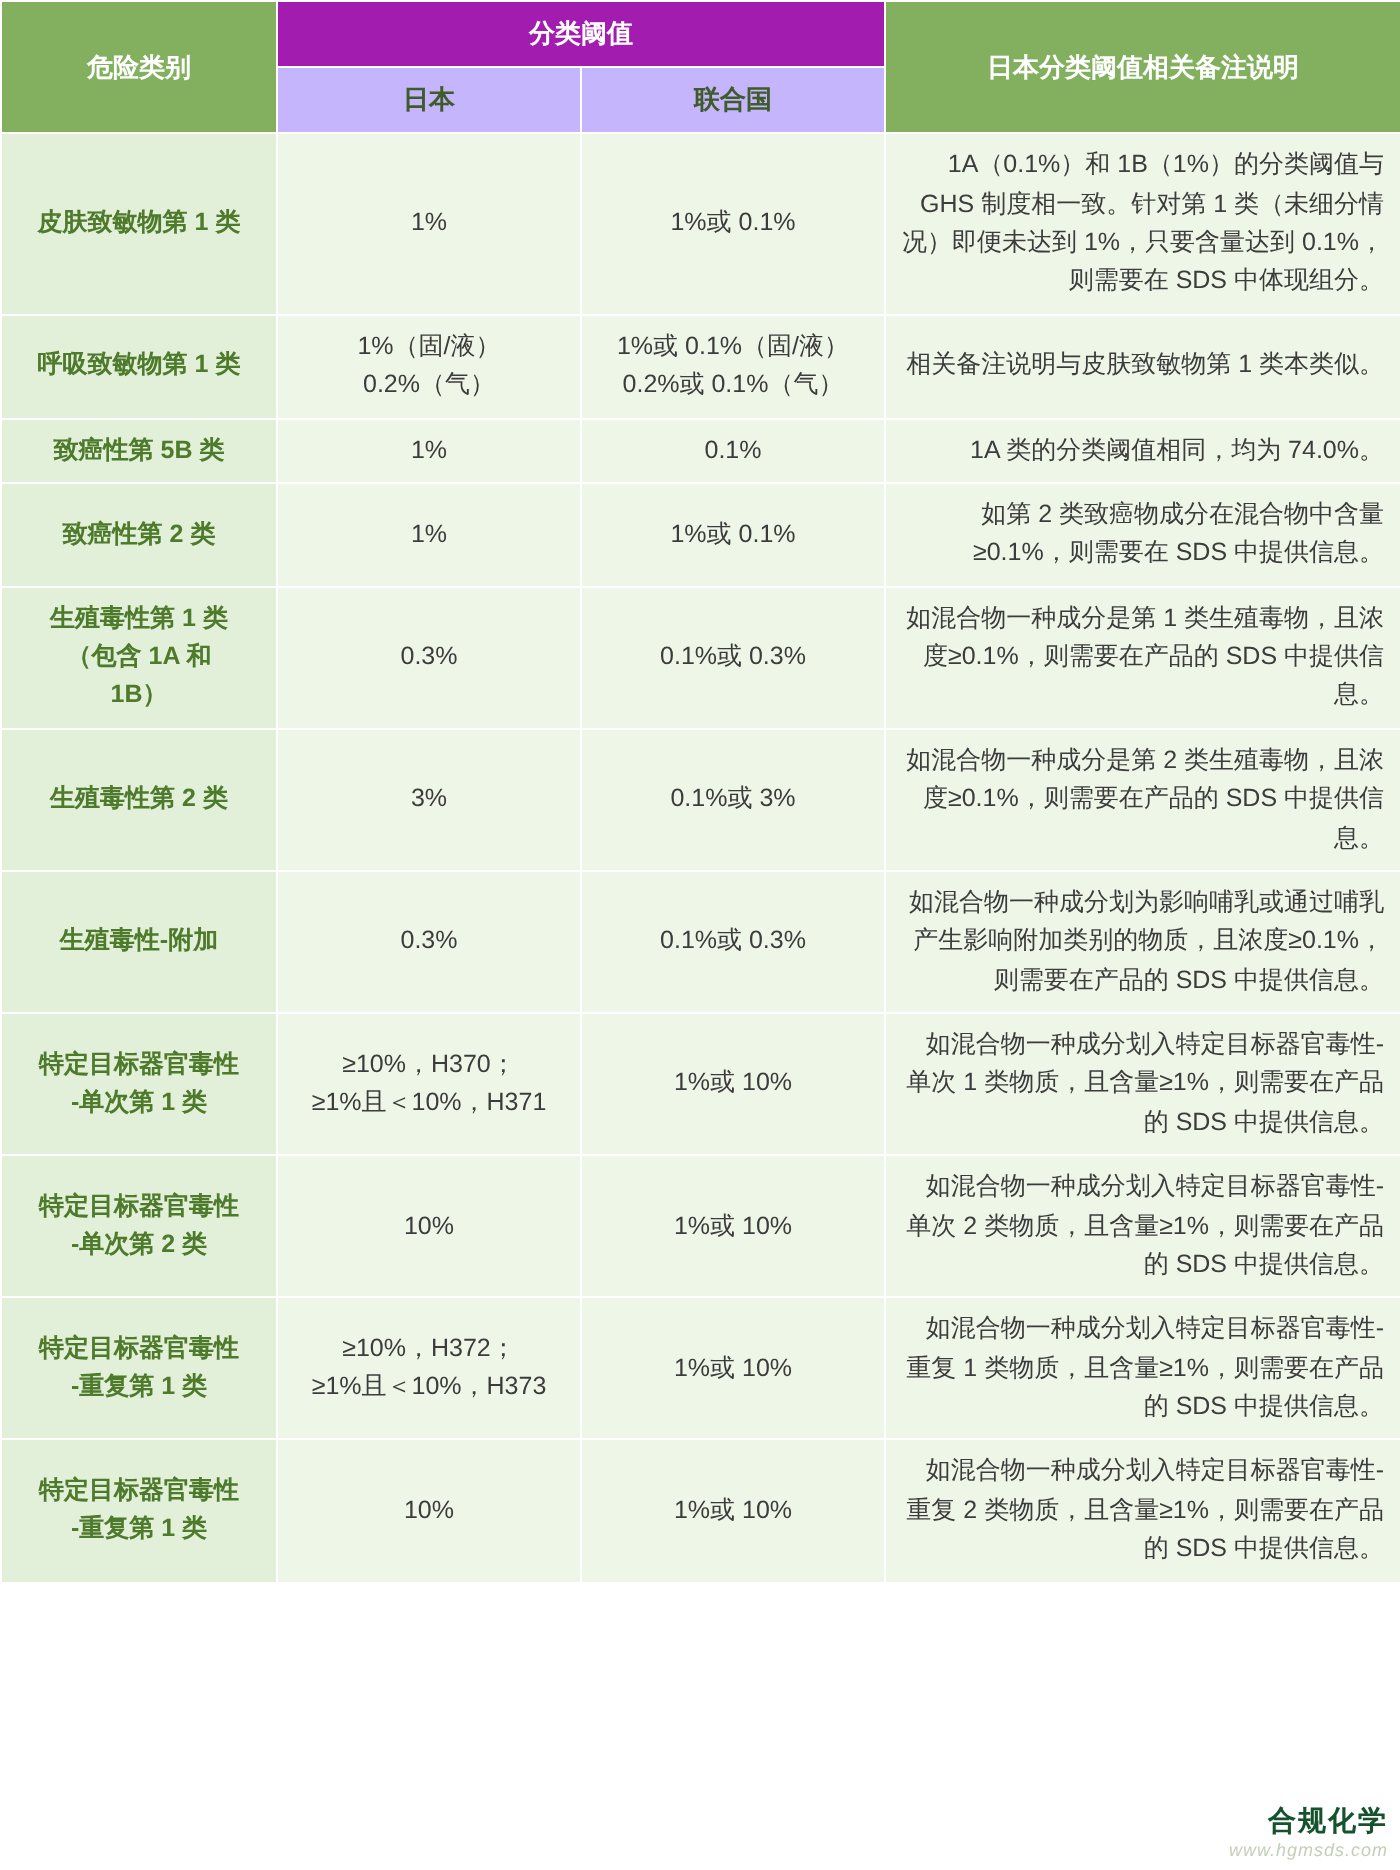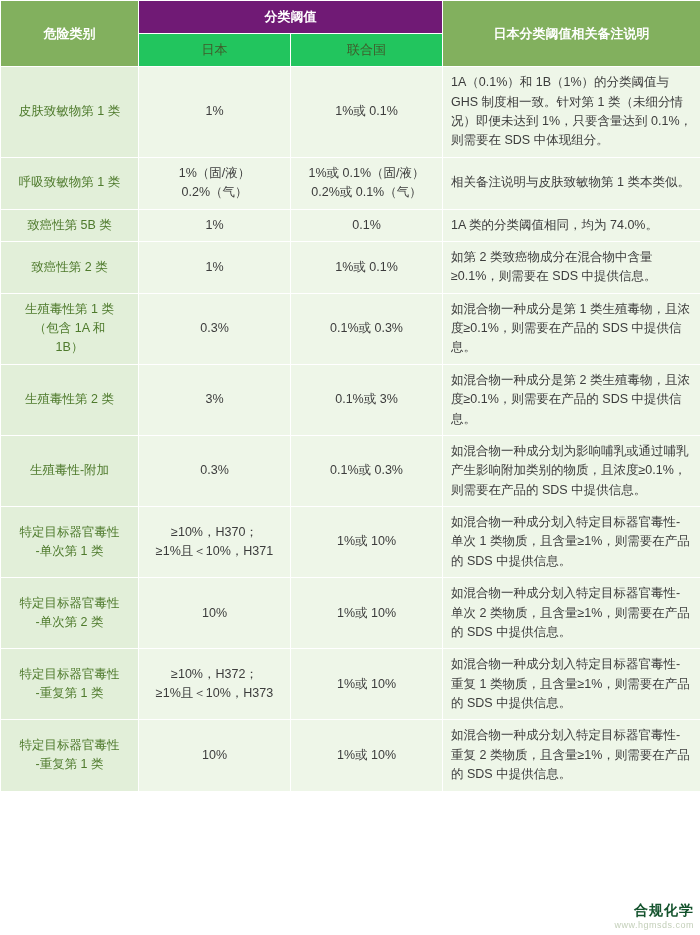--- a/index.html
+++ b/index.html
@@ -27,54 +27,54 @@
   table.hazard-table col.c3 { width: 258px; }
 
   th, td {
     border: 1px solid #ffffff;
     vertical-align: middle;
     padding: 6px 8px;
     line-height: 1.55;
   }
   
   th.hdr {
-    background: #701a75;
+    background: #a21caf;
     color: #ffffff;
     font-weight: bold;
     text-align: center;
     font-size: 13px;
   }
   th.hdr-dark {
     background: #82b05e;
     margin-left: 40px;
   }
   th.hdr-sub {
-    background: #22c55e;
+    background: #c4b5fd;
     color: #3f5b2a;
-    font-weight: normal;
+    font-weight: bold;
     text-align: center;
     font-size: 13px;
   }
   
   td.cat {
     background: #e2efd9;
     color: #4e7a2c;
-    font-weight: normal;
+    font-weight: bold;
     text-align: center;
     font-size: 12.5px;
   }
   td.val {
     background: #eef6e8;
     text-align: center;
     color: #3c3c3c;
     font-size: 12.5px;
   }
   td.note {
     background: #eef6e8;
-    text-align: left;
+    text-align: right;
     color: #3c3c3c;
     font-size: 12.5px;
   }
   .nowrap-line { white-space: nowrap; }
 
   .watermark {
     position: absolute;
     right: 6px;
     bottom: 4px;
     text-align: right;
@@ -84,20 +84,21 @@
   .watermark .wm-main {
     font-size: 14px;
     color: #14532d;
     font-weight: bold;
     letter-spacing: 1px;
   }
   .watermark .wm-sub {
     font-size: 9px;
     color: #c3cfb9;
     letter-spacing: 0.5px;
+    font-style: italic;
   }
 </style>
 </head>
 <body>
 
 <table class="hazard-table">
   <colgroup>
     <col class="c0">
       <col class="c1">
       <col class="c2">

